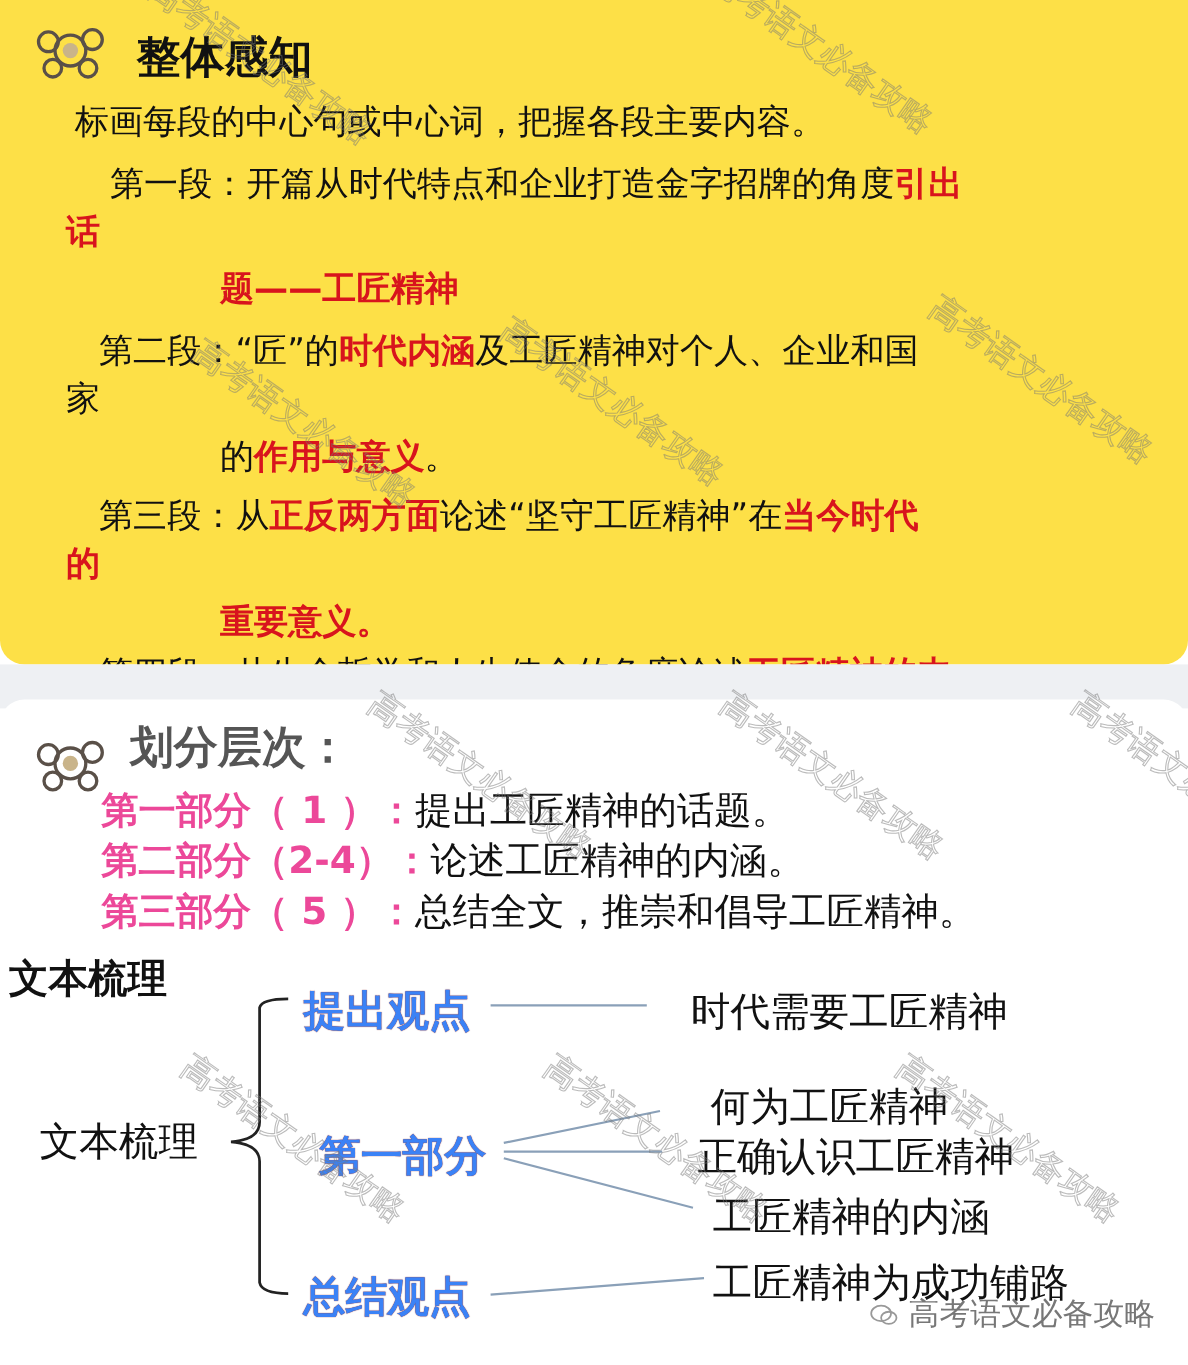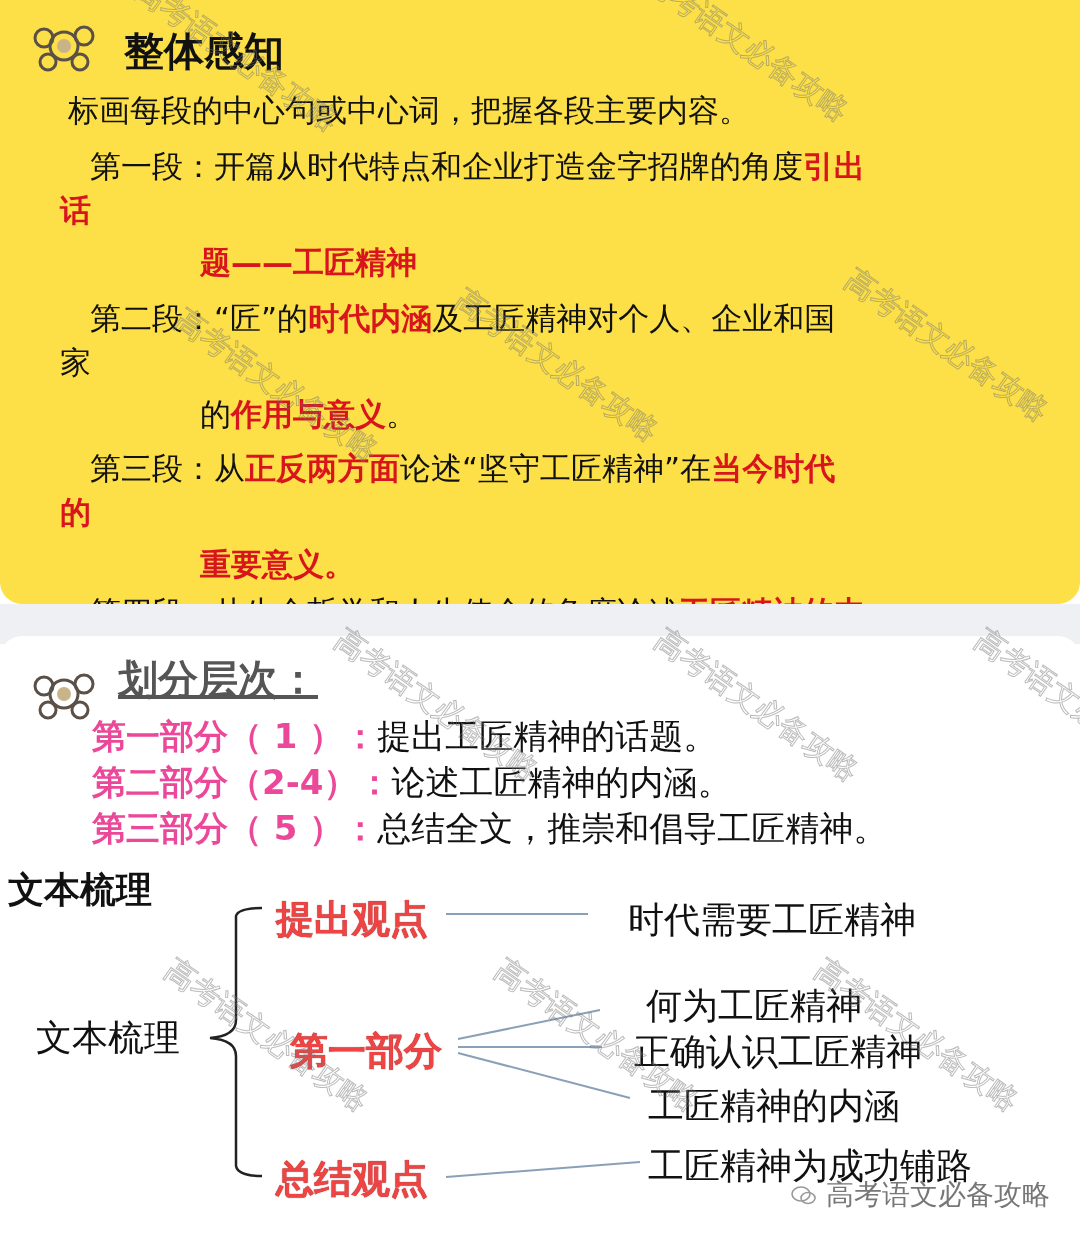--- a/index.html
+++ b/index.html
@@ -23,29 +23,29 @@
   .card-bottom {
     position: absolute; left: 0; top: 636px; width: 1080px; height: 605px;
     background: #fff; border-top-left-radius: 22px; border-top-right-radius: 22px;
   }
 
   .gear-icon {
     position: absolute; width: 72px; height: 62px;
   }
 
   .h1 { font-size: 40px; font-weight: bold; color: #111; }
-  .h1-grey { font-size: 40px; font-weight: bold; color: #555; text-decoration: underline; }
+  .h1-grey { font-size: 40px; font-weight: bold; color: #555; }
   .p { font-size: 31px; color: #111; }
   .red { color: #d8141d; }
   .dark-red { color: #ec4899; font-weight: bold; }
   .bold { font-weight: bold; }
   .cut-line { font-size: 31px; color: #111; clip-path: inset(0 0 55% 0); }
 
   .outline-text {
-    font-size: 38px; font-weight: bold; color: #ef4444;
+    font-size: 38px; font-weight: bold; color: #3b82f6;
     text-shadow: 0 0 1px #7a0000;
   }
   .tree-text { font-size: 36px; color: #111; }
 
   .watermark {
     position: absolute; color: rgba(150,150,150,0.35); font-size: 30px;
     transform: rotate(35deg); transform-origin: left top; white-space: nowrap;
     pointer-events: none;
     -webkit-text-stroke: 1px rgba(120,120,120,0.5); color: transparent;
   }
@@ -65,21 +65,21 @@
         <circle cx="56" cy="22" r="9"></circle>
       <circle cx="20" cy="48" r="8"></circle>
         <circle cx="52" cy="48" r="8"></circle>
     </g>
     <circle cx="36" cy="32" r="7" fill="#c9b48a"></circle>
   </svg>
   <div class="abs h1" style="left:124px;top:24px;">整体感知</div>
 
   <div class="abs p" style="left:68px;top:90px;">标画每段的中心句或中心词，把握各段主要内容。</div>
 
-  <div class="abs p" style="left:90px;top:146px;">
+  <div class="abs p" style="left:100px;top:146px;">
     <span>第一段：开篇从时代特点和企业打造金字招牌的角度</span><span class="red bold">引出</span>
   </div>
   <div class="abs p red bold" style="left:60px;top:190px;">话</div>
   <div class="abs p red bold" style="left:200px;top:242px;">题——工匠精神</div>
 
   <div class="abs p" style="left:90px;top:298px;">
     <span>第二段：“匠”的</span><span class="red bold">时代内涵</span><span>及工匠精神对个人、企业和国</span>
   </div>
   <div class="abs p" style="left:60px;top:342px;">家</div>
   <div class="abs p" style="left:200px;top:394px;">

